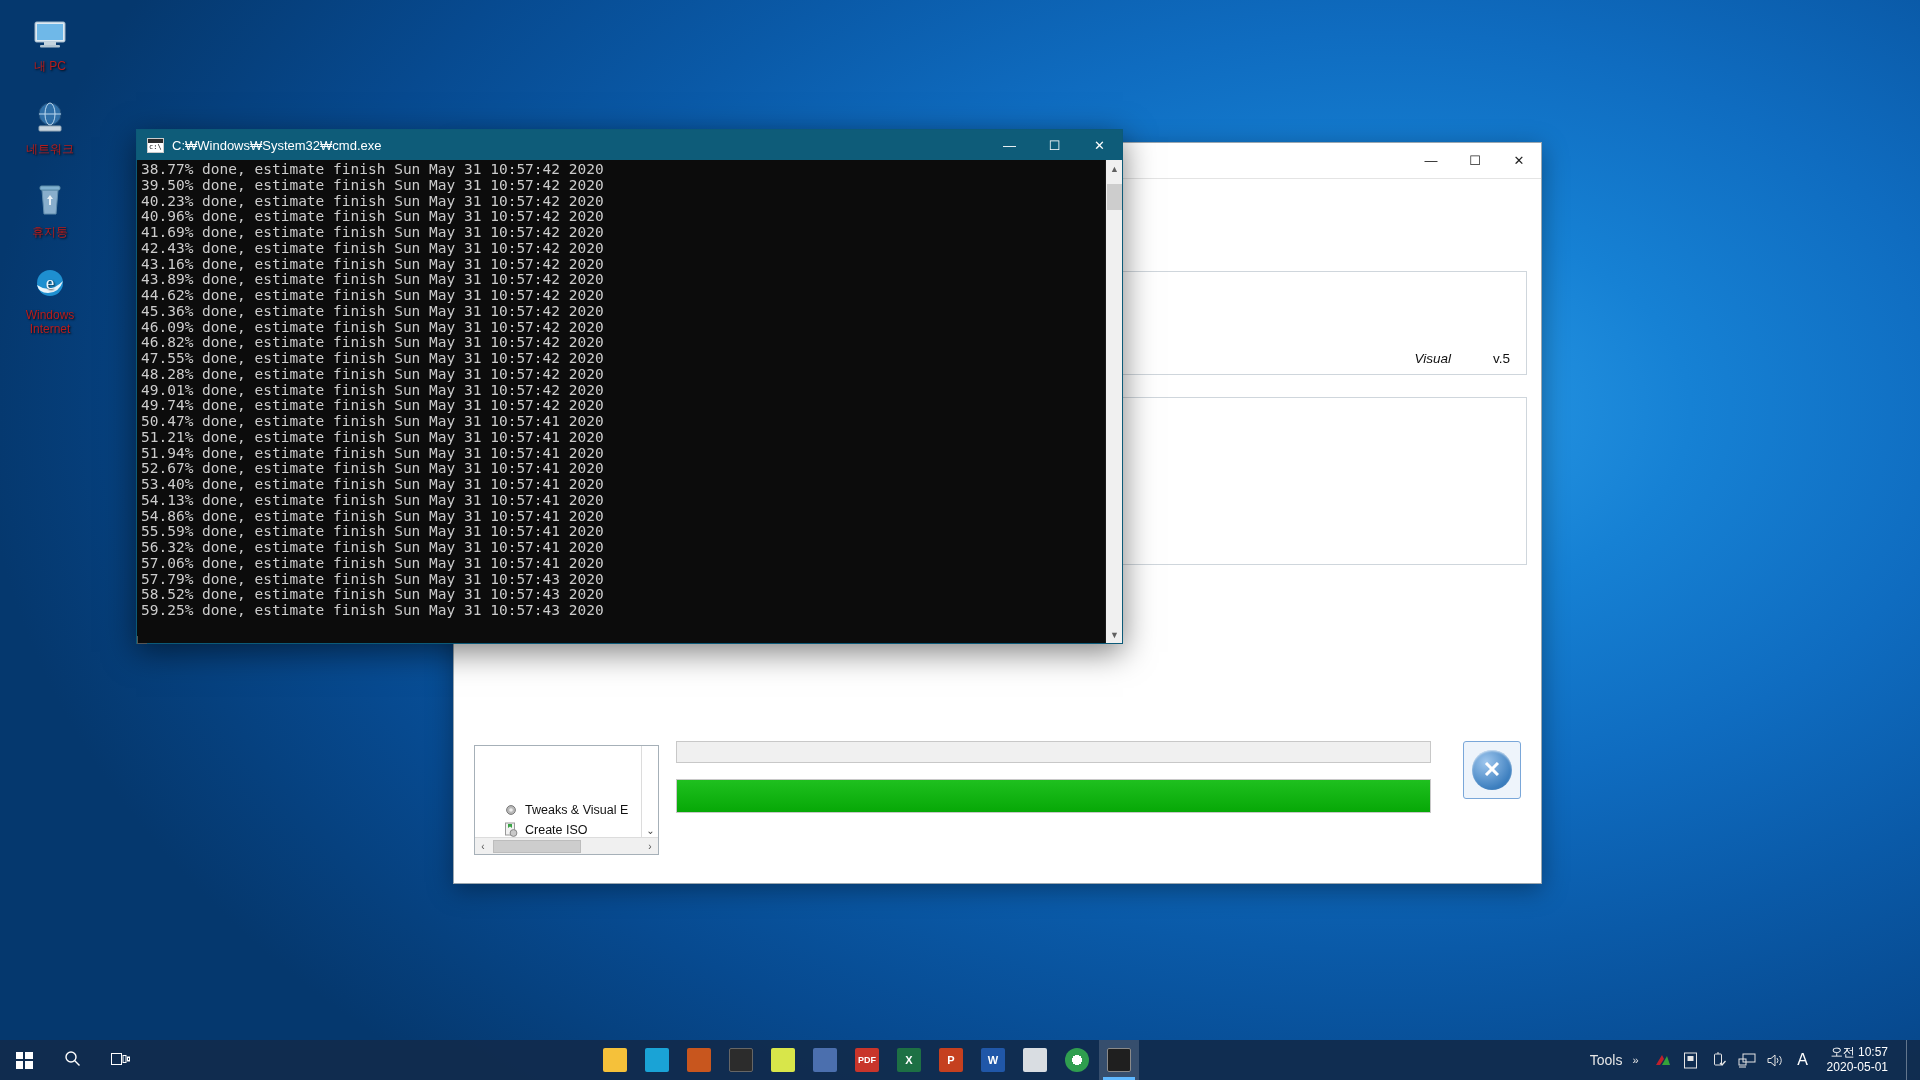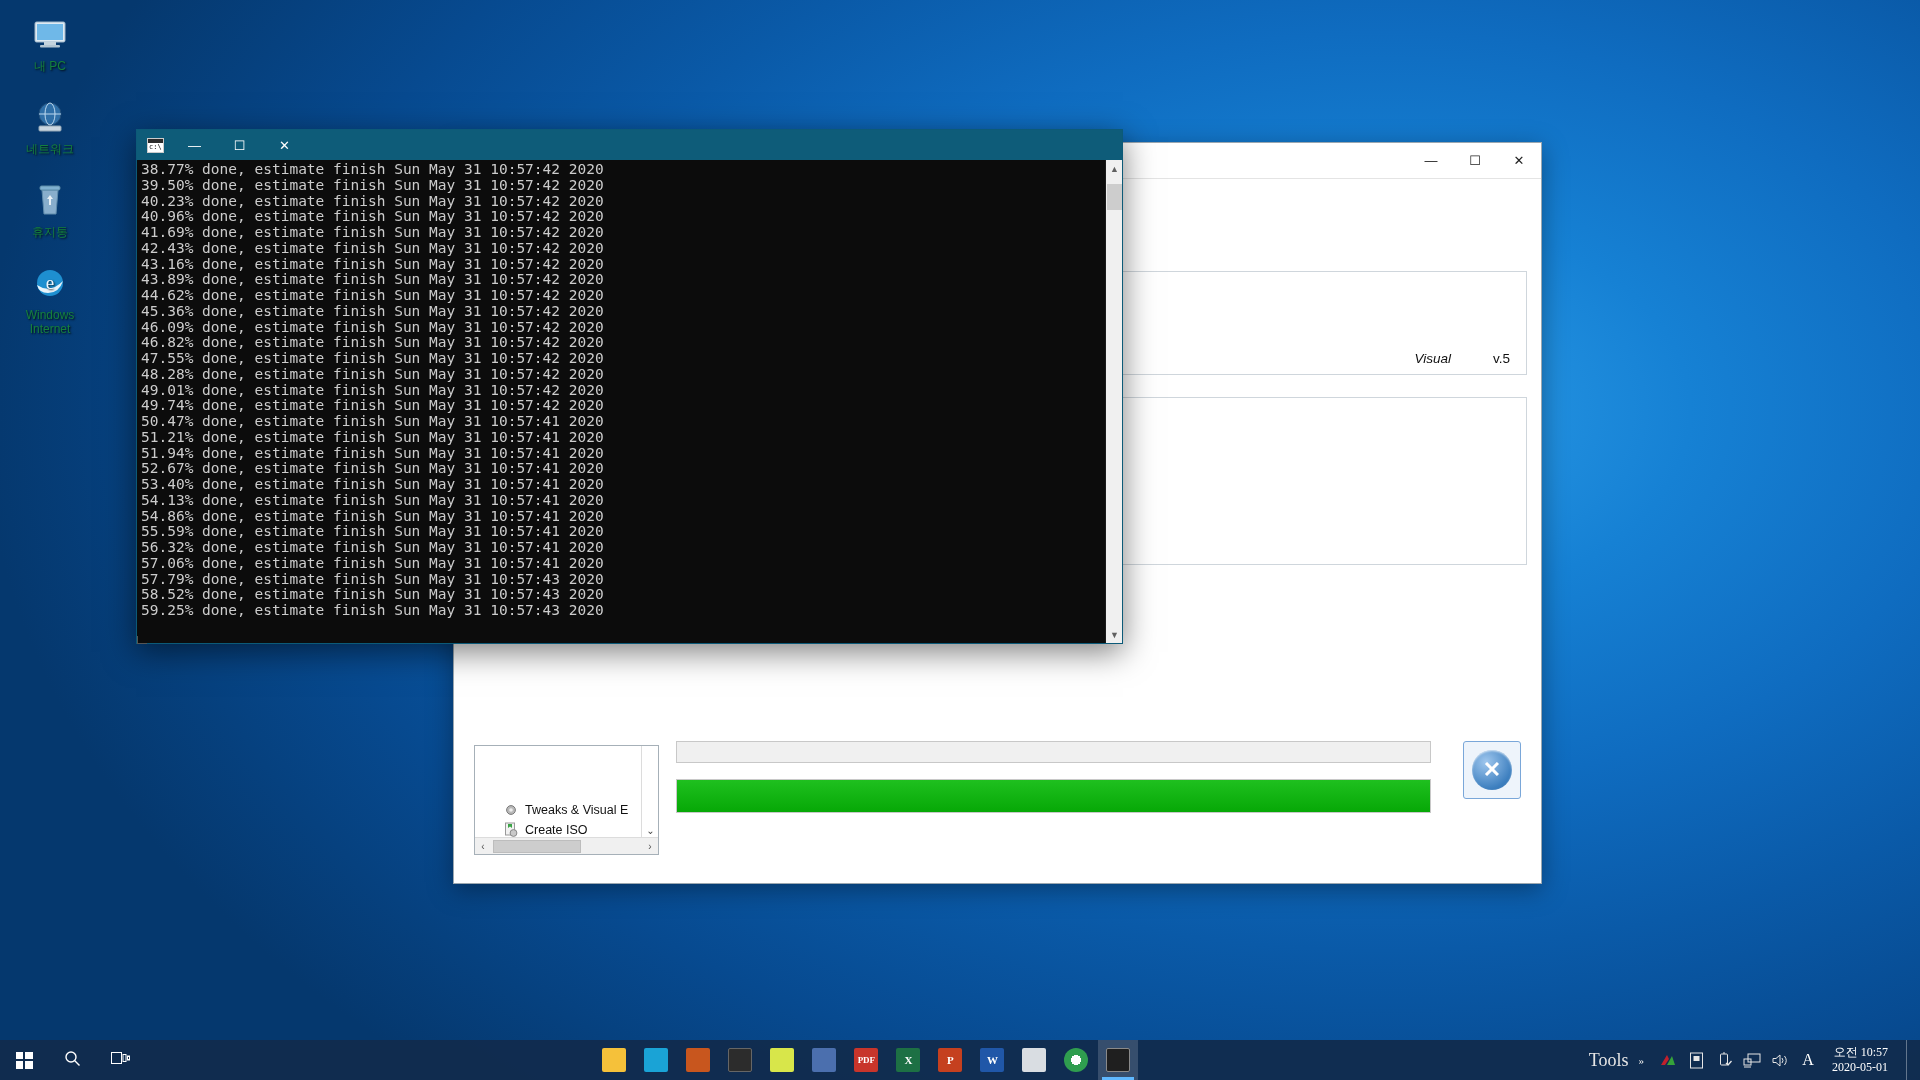--- a/index.html
+++ b/index.html
@@ -9,21 +9,21 @@
   }
   body {
     background:
       radial-gradient(ellipse 1400px 900px at 72% 38%, #2b9ce8 0%, #1681d4 22%, #0f6cc0 42%, #0a5aa8 60%, #074a90 78%, #05386e 100%);
     position: relative;
   }
   
   .desktop-icons { position: absolute; left: 0; top: 8px; width: 100px; }
   .dicon {
     width: 100px; padding: 6px 2px 8px; text-align: center;
-    color: #15803d; font-size: 12px; line-height: 14px;
+    color: #b91c1c; font-size: 12px; line-height: 14px;
     text-shadow: 1px 1px 2px rgba(0,0,0,.85);
     margin-bottom: 10px; cursor: default;
   }
   .dicon .glyph { display: block; height: 42px; margin-bottom: 3px; }
   .dicon svg { display: block; margin: 0 auto; }
   
   .win { position: absolute; }
   
   #app-window {
     left: 453px; top: 142px; width: 1089px; height: 742px;
@@ -142,39 +142,39 @@
     position: absolute; left: 1px; top: 24px; width: 15px; height: 26px; background: #cdcdcd;
   }
   #cmd-resize {
     position: absolute; left: 0; bottom: -1px; width: 10px; height: 8px;
     border-left: 1px solid #555; border-bottom: 1px solid #555;
   }
   
   #taskbar {
     position: absolute; left: 0; bottom: 0; width: 1920px; height: 40px;
     background: #1d3557; background: rgba(17,44,78,.96);
-    display: flex; align-items: center; color: #fff; font-size: 12px; font-family: Liberation Serif, serif;
+    display: flex; align-items: center; color: #fff; font-size: 12px;
   }
   #start-button { width: 48px; height: 40px; display: flex; align-items: center; justify-content: center; }
   .win-logo { width: 17px; height: 17px; display: grid; grid-template-columns: 1fr 1fr; grid-template-rows: 1fr 1fr; gap: 2px; }
   .win-logo i { background: #fff; display: block; }
   #search-button { width: 48px; height: 40px; display: flex; align-items: center; justify-content: center; }
   #taskview-button { width: 48px; height: 40px; display: flex; align-items: center; justify-content: center; }
   #tb-center { flex: 1; display: flex; align-items: center; justify-content: center; gap: 2px; }
   .tb-app {
     width: 40px; height: 40px; display: flex; align-items: center; justify-content: center;
     position: relative;
   }
   .tb-app.active { background: rgba(255,255,255,.16); }
   .tb-app.active::after {
     content: ""; position: absolute; left: 4px; right: 4px; bottom: 0; height: 3px; background: #5fb8ff;
   }
   .tb-ico { width: 24px; height: 24px; border-radius: 2px; display: flex; align-items: center; justify-content: center; font-size: 11px; color: #fff; font-weight: bold; }
   #tray { display: flex; align-items: center; gap: 8px; padding-right: 6px; }
-  #tray-tools { font-size: 18px; color: #e6e6e6; margin-right: 2px; }
+  #tray-tools { font-size: 14px; color: #e6e6e6; margin-right: 2px; }
   #tray-chevron { font-size: 11px; color: #e6e6e6; margin-right: 6px; }
   .tray-ico { width: 20px; height: 20px; display: flex; align-items: center; justify-content: center; }
   #tray-clock { text-align: right; line-height: 15px; font-size: 12px; padding: 0 10px 0 6px; }
   #show-desktop { width: 8px; height: 40px; border-left: 1px solid rgba(255,255,255,.35); }
 </style>
 </head>
 <body>
 
 <div class="desktop-icons">
 
@@ -291,20 +291,21 @@
       </div>
     </div>
   </div>
 </div>
 
 <div class="win" id="cmd-window">
   <div id="cmd-titlebar">
     <div id="cmd-icon">
         <span class="prompt">c:\</span>
       </div>
+    <div id="cmd-title-text">C:₩Windows₩System32₩cmd.exe</div>
     <div class="cbtn">—</div>
     <div class="cbtn">☐</div>
     <div class="cbtn close">✕</div>
   </div>
   <div id="cmd-client">
     <div id="cmd-text">38.77% done, estimate finish Sun May 31 10:57:42 2020
 39.50% done, estimate finish Sun May 31 10:57:42 2020
 40.23% done, estimate finish Sun May 31 10:57:42 2020
 40.96% done, estimate finish Sun May 31 10:57:42 2020
 41.69% done, estimate finish Sun May 31 10:57:42 2020

